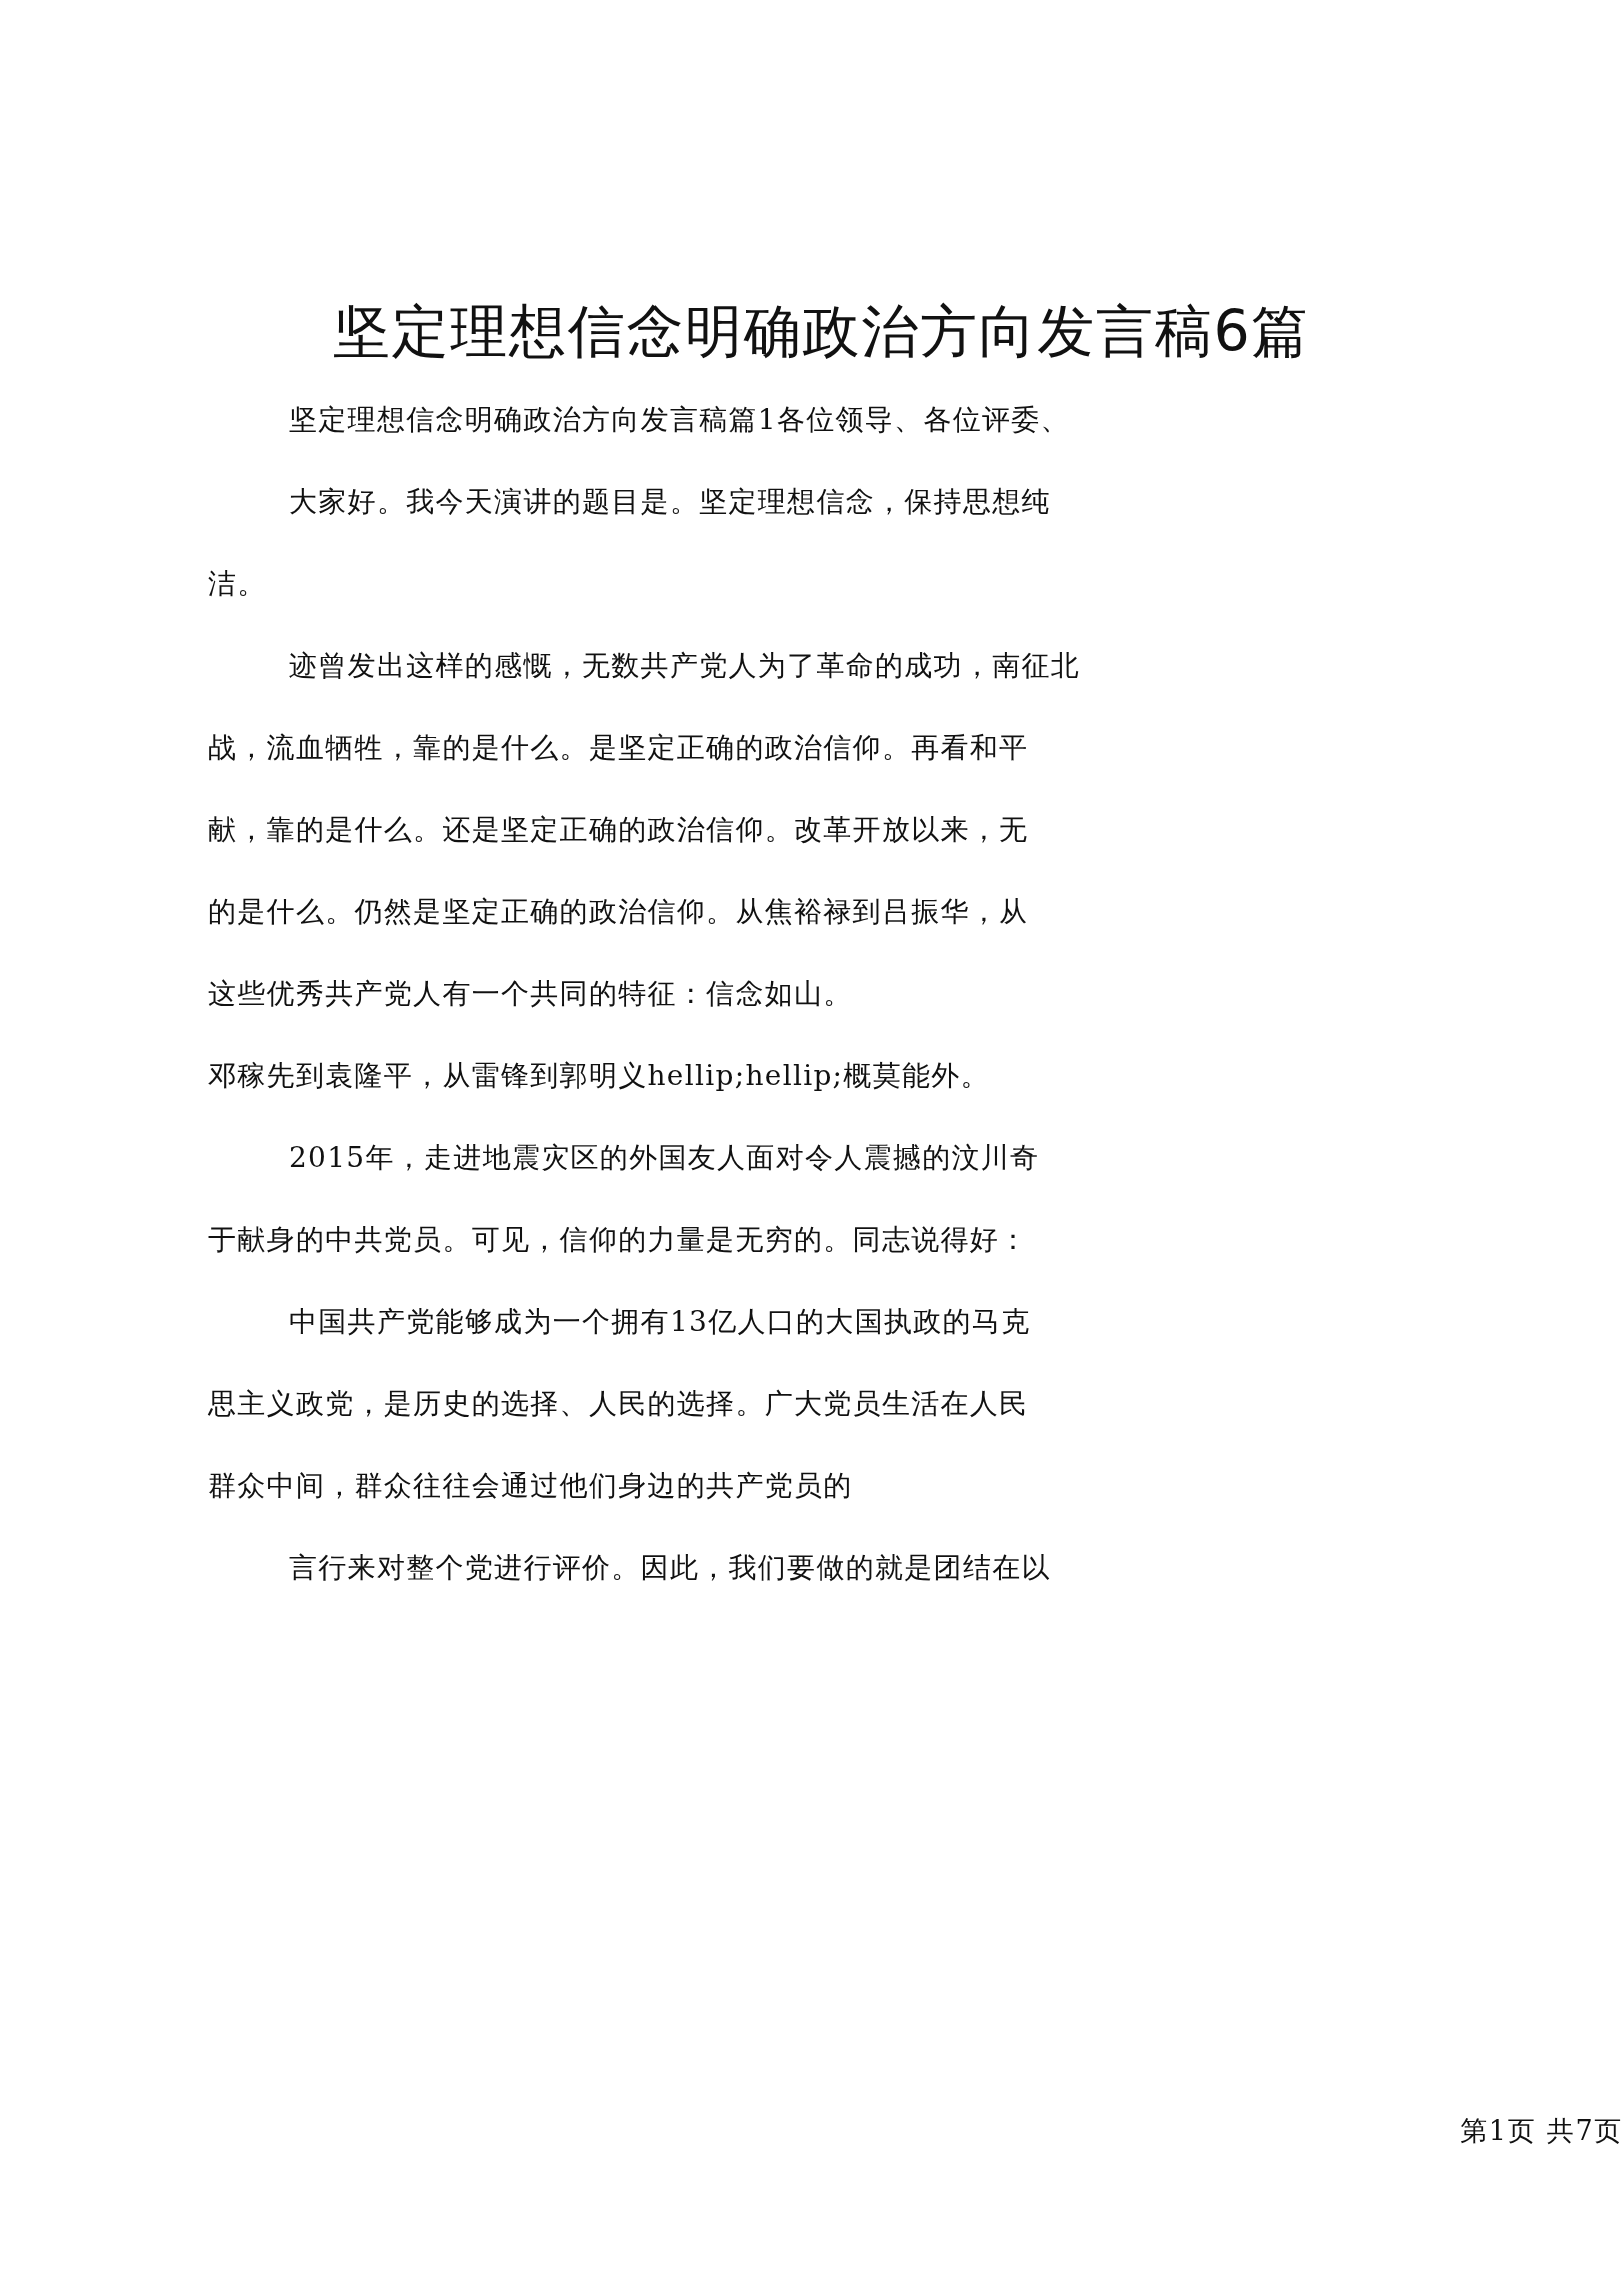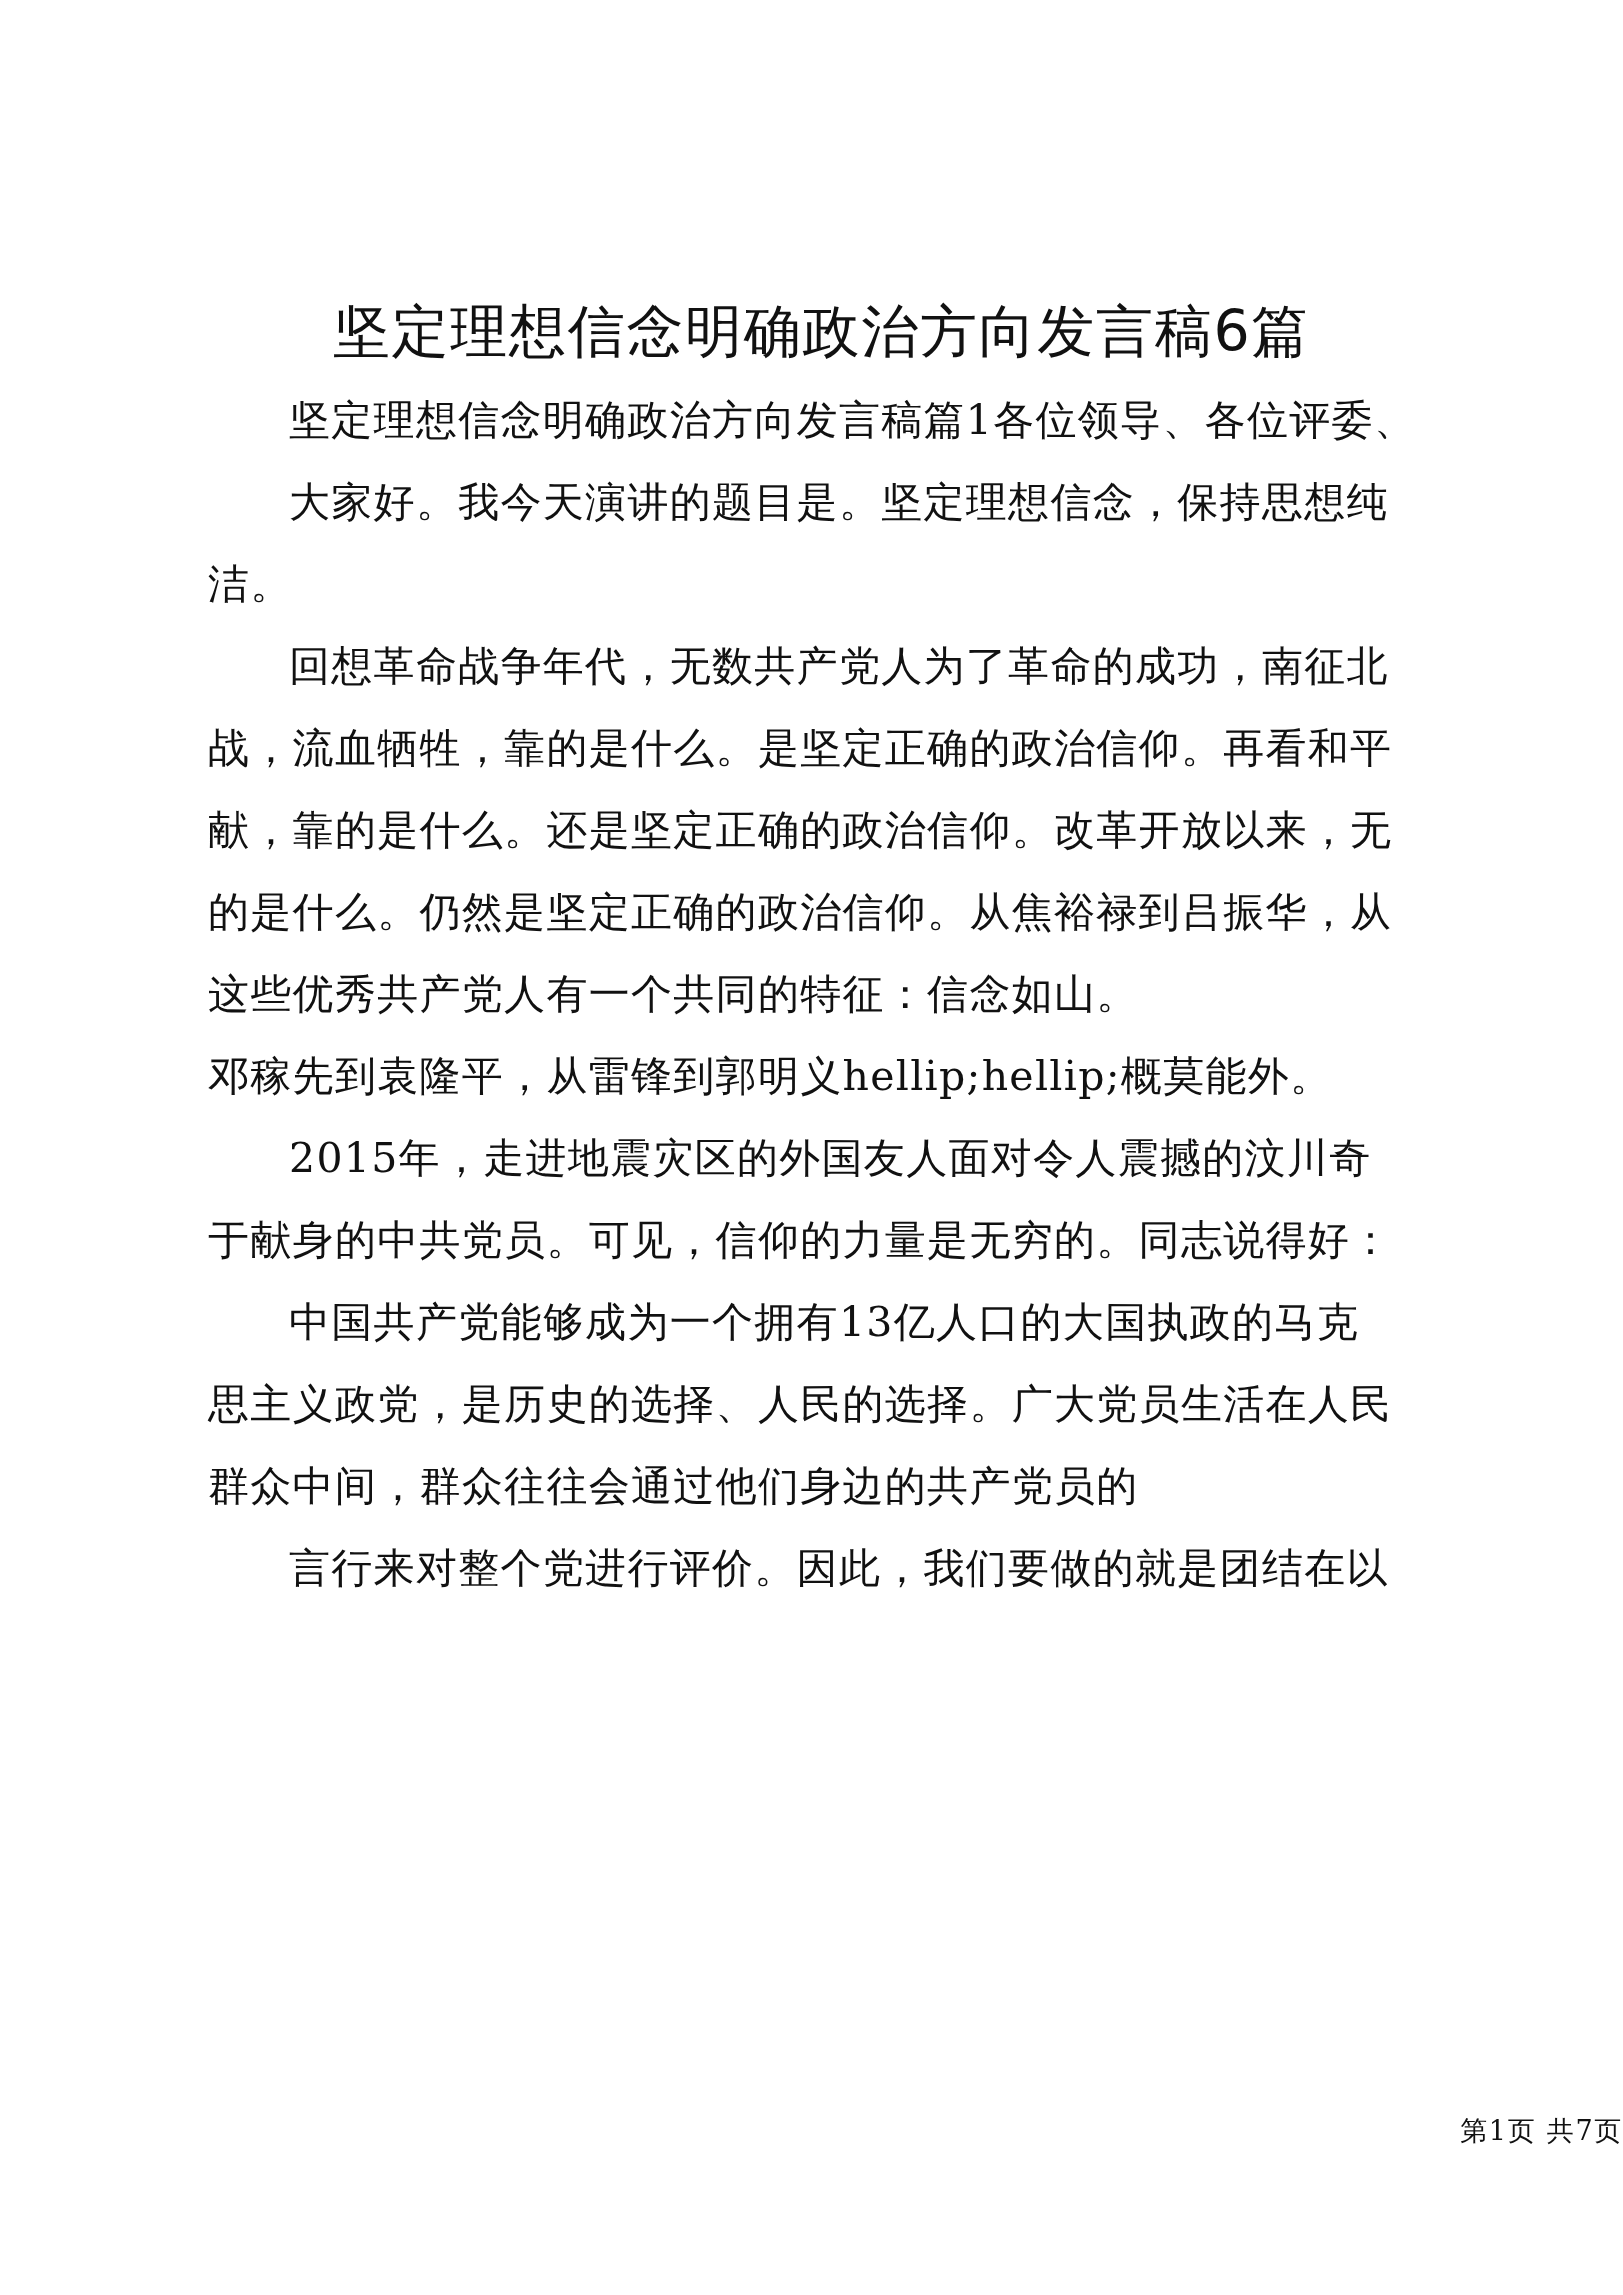--- a/index.html
+++ b/index.html
@@ -38,21 +38,21 @@
     .body-text {
       position: absolute;
       top: 379px;
       left: 208px;
       width: 1212px;
     }
     .line {
       display: block;
       height: 82px;
       line-height: 82px;
-      font-size: 41px;
+      font-size: 28px;
       white-space: nowrap;
       letter-spacing: 1.3px;
     }
     .indent { padding-left: 81px; }
     .footer {
       position: absolute;
       top: 2105px;
       left: 0;
       width: 1623px;
       text-align: right;
@@ -64,21 +64,21 @@
 </head>
 <body>
 
 <div class="page">
   <h1 class="title">坚定理想信念明确政治方向发言稿6篇</h1>
 
   <div class="body-text">
     <span class="line indent">坚定理想信念明确政治方向发言稿篇1各位领导、各位评委、</span>
     <span class="line indent">大家好。我今天演讲的题目是。坚定理想信念，保持思想纯</span>
     <span class="line">洁。</span>
-    <span class="line indent">回想革命战争年代，无数共产党人为了革命的成功，南征北</span>
+    <span class="line indent">迹曾发出这样的感慨，无数共产党人为了革命的成功，南征北</span>
     <span class="line">战，流血牺牲，靠的是什么。是坚定正确的政治信仰。再看和平</span>
     <span class="line">献，靠的是什么。还是坚定正确的政治信仰。改革开放以来，无</span>
     <span class="line">的是什么。仍然是坚定正确的政治信仰。从焦裕禄到吕振华，从</span>
     <span class="line">这些优秀共产党人有一个共同的特征：信念如山。</span>
     <span class="line">邓稼先到袁隆平，从雷锋到郭明义hellip;hellip;概莫能外。</span>
     <span class="line indent">2015年，走进地震灾区的外国友人面对令人震撼的汶川奇</span>
     <span class="line">于献身的中共党员。可见，信仰的力量是无穷的。同志说得好：</span>
     <span class="line indent">中国共产党能够成为一个拥有13亿人口的大国执政的马克</span>
     <span class="line">思主义政党，是历史的选择、人民的选择。广大党员生活在人民</span>
     <span class="line">群众中间，群众往往会通过他们身边的共产党员的</span>

